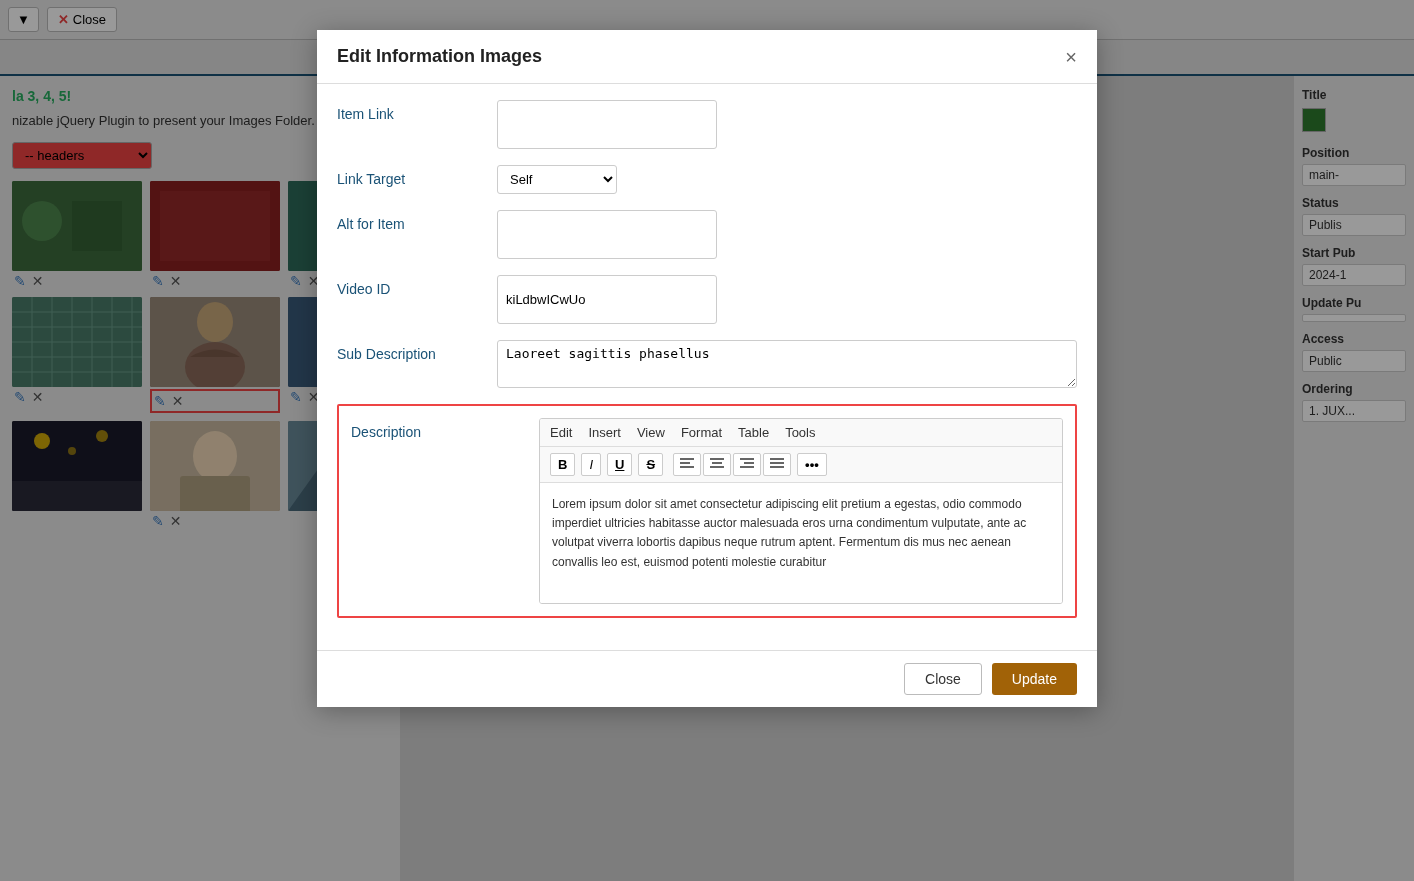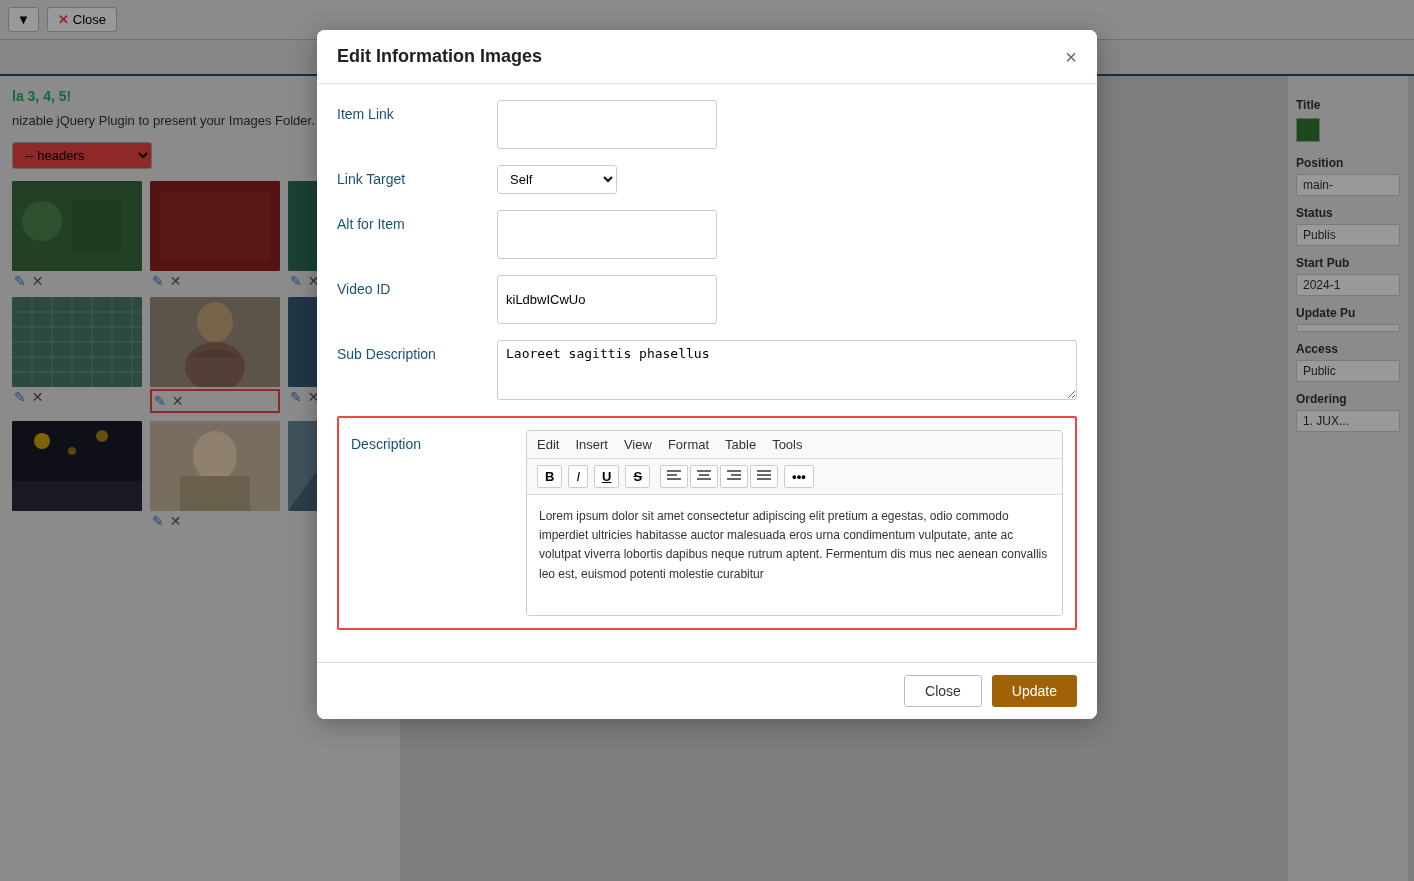--- a/index.html
+++ b/index.html
@@ -157,24 +157,24 @@
     }
     .action-icon.delete { color: #555; }
     .cell-highlighted {
       border: 2px solid #e44;
     }
 
     
     .right-sidebar {
       position: absolute;
       top: 76px;
-      right: 6px;
+      right: 0;
       width: 120px;
       background: #e8e8e8;
-      padding: 12px 8px;
+      padding: 2px 8px;
       height: calc(100% - 76px);
     }
     .right-field-label {
       font-size: 12px;
       font-weight: bold;
       color: #333;
       margin-bottom: 4px;
       margin-top: 10px;
     }
     .right-field-value {
@@ -204,21 +204,21 @@
       z-index: 100;
       display: flex;
       align-items: flex-start;
       justify-content: center;
       padding-top: 30px;
     }
 
     
     .modal {
       background: #fff;
-      border-radius: 8px;
+      border-radius: 0;
       box-shadow: 0 4px 24px rgba(0,0,0,0.3);
       width: 780px;
       max-height: 700px;
       overflow: hidden;
       position: relative;
     }
     .modal-header {
       display: flex;
       align-items: center;
       justify-content: space-between;
@@ -276,29 +276,29 @@
       background: #fff;
       min-width: 120px;
     }
     .form-textarea {
       flex: 1;
       padding: 5px 8px;
       border: 1px solid #ccc;
       border-radius: 3px;
       font-size: 13px;
       background: #fff;
-      height: 60px;
+      height: 48px;
       resize: vertical;
     }
 
     
     .description-section {
       display: flex;
       align-items: flex-start;
-      gap: 15px;
+      gap: 28px;
       margin-bottom: 16px;
       border: 2px solid #e44;
       padding: 12px;
       border-radius: 2px;
     }
     .desc-label {
       width: 160px;
       min-width: 160px;
       font-size: 14px;
       color: #1a5276;

